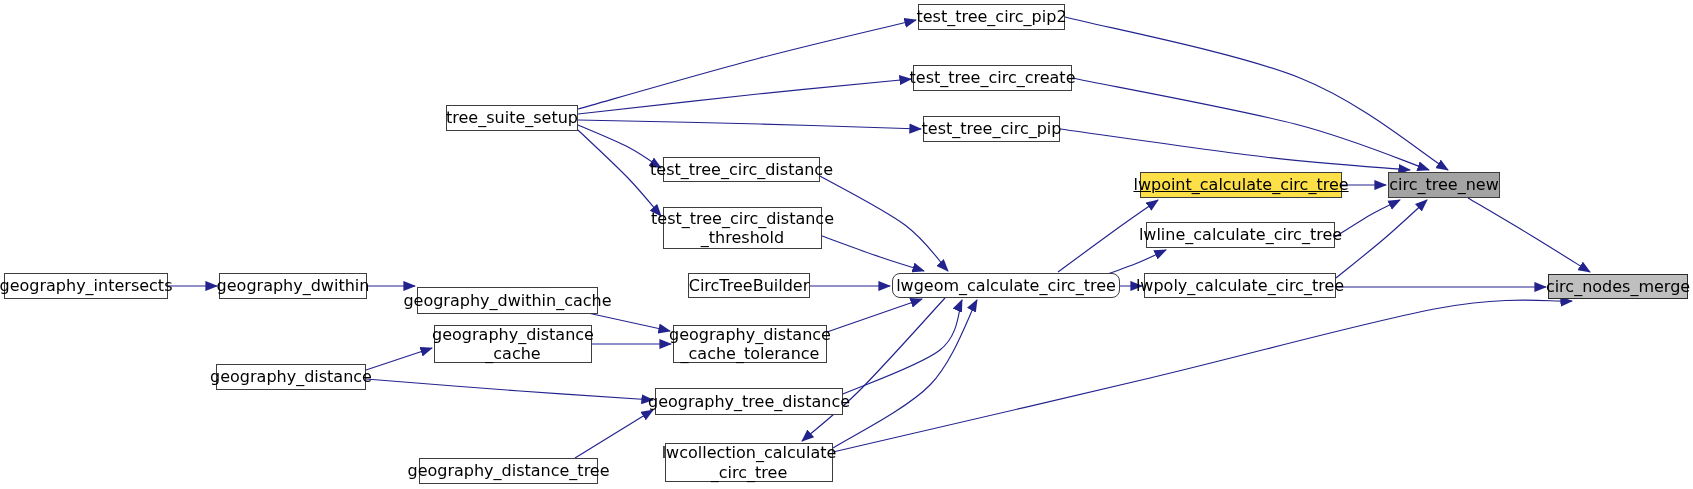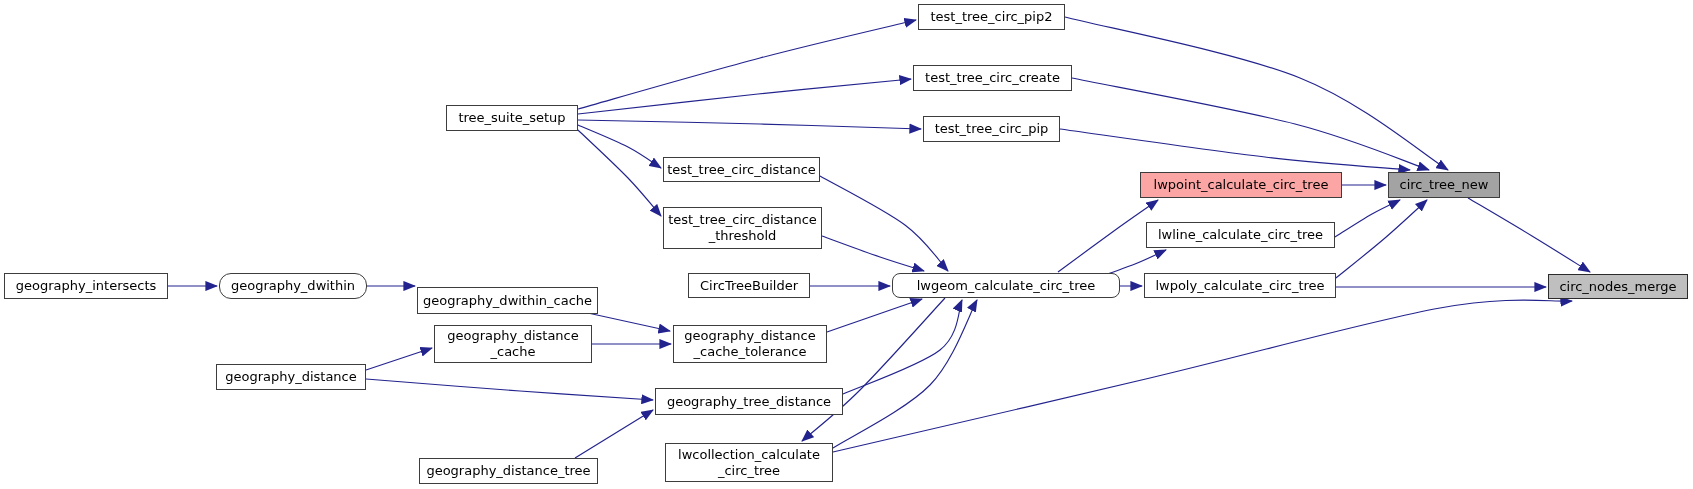--- a/index.html
+++ b/index.html
@@ -12,21 +12,21 @@
   }
   #edge-layer{position:absolute;left:0;top:0;width:1693px;height:489px;}
   #node-layer{position:absolute;left:0;top:0;width:1693px;height:489px;}
   .node{
     position:absolute;
     box-sizing:border-box;
     border:1px solid #3d3d3d;
     background:#ffffff;
     display:flex;align-items:center;justify-content:center;
     text-align:center;
-    font-size:13px;line-height:1.2;color:#000000;
+    font-size:16px;line-height:1.2;color:#000000;
     white-space:pre-line;
     cursor:pointer;
   }
   .node.highlight{background:#bfbfbf;border-color:#2b2b2b;}
   .edge{fill:none;stroke-width:1.15px;}
 </style>
 </head>
 <body>
 
 <div id="canvas">
@@ -65,39 +65,39 @@
         <path d="M1342,185 L1386,185" class="edge" stroke="#23238e" marker-end="url(#arrowhead)"></path>
         <path d="M1335,237 C1341.1666666666667,233.16666666666666 1361.1666666666667,220.16666666666666 1372,214 C1382.8333333333333,207.83333333333334 1395.3333333333333,202.33333333333334 1400,200" class="edge" stroke="#23238e" marker-end="url(#arrowhead)"></path>
         <path d="M1336,278 C1344.1666666666667,271.3333333333333 1369.8333333333333,251 1385,238 C1400.1666666666667,225 1420,206.33333333333334 1427,200" class="edge" stroke="#23238e" marker-end="url(#arrowhead)"></path>
         <path d="M1468,198 C1478.6666666666667,204.33333333333334 1511.6666666666667,223.66666666666666 1532,236 C1552.3333333333333,248.33333333333334 1580.3333333333333,266 1590,272" class="edge" stroke="#23238e" marker-end="url(#arrowhead)"></path>
         <path d="M1336,287 L1546,287" class="edge" stroke="#23238e" marker-end="url(#arrowhead)"></path>
         <path d="M833,452 C885.8333333333334,439.6666666666667 1048.8333333333333,402 1150,378 C1251.1666666666667,354 1369.6666666666667,320.8333333333333 1440,308 C1510.3333333333333,295.1666666666667 1550,302.1666666666667 1572,301" class="edge" stroke="#23238e" marker-end="url(#arrowhead)"></path>
       </g>
   </svg>
   <div id="node-layer">
       <div class="node" style="left: 4px; top: 273px; width: 164px; height: 26px; background: rgb(255, 255, 255); border-color: rgb(61, 61, 61); color: rgb(0, 0, 0);">geography_intersects</div>
-      <div class="node" style="left: 219px; top: 273px; width: 148px; height: 26px; background: rgb(255, 255, 255); border-color: rgb(61, 61, 61); color: rgb(0, 0, 0); border-radius: 12px;">geography_dwithin</div>
+      <div class="node" style="left: 219px; top: 273px; width: 148px; height: 26px; background: rgb(255, 255, 255); border-color: rgb(61, 61, 61); color: rgb(0, 0, 0);">geography_dwithin</div>
       <div class="node" style="left: 417px; top: 272px; width: 181px; height: 27px; background: rgb(255, 255, 255); border-color: rgb(61, 61, 61); color: rgb(0, 0, 0); margin-top: 15px;">geography_dwithin_cache</div>
       <div class="node" style="left: 434px; top: 325px; width: 158px; height: 38px; background: rgb(255, 255, 255); border-color: rgb(61, 61, 61); color: rgb(0, 0, 0);">geography_distance
 _cache</div>
       <div class="node" style="left: 216px; top: 364px; width: 150px; height: 26px; background: rgb(255, 255, 255); border-color: rgb(61, 61, 61); color: rgb(0, 0, 0);">geography_distance</div>
       <div class="node" style="left: 419px; top: 458px; width: 179px; height: 26px; background: rgb(255, 255, 255); border-color: rgb(61, 61, 61); color: rgb(0, 0, 0);">geography_distance_tree</div>
       <div class="node" style="left: 446px; top: 105px; width: 132px; height: 26px; background: rgb(255, 255, 255); border-color: rgb(61, 61, 61); color: rgb(0, 0, 0);">tree_suite_setup</div>
       <div class="node" style="left: 918px; top: 4px; width: 147px; height: 26px; background: rgb(255, 255, 255); border-color: rgb(61, 61, 61); color: rgb(0, 0, 0);">test_tree_circ_pip2</div>
       <div class="node" style="left: 913px; top: 65px; width: 159px; height: 26px; background: rgb(255, 255, 255); border-color: rgb(61, 61, 61); color: rgb(0, 0, 0);">test_tree_circ_create</div>
       <div class="node" style="left: 923px; top: 116px; width: 137px; height: 26px; background: rgb(255, 255, 255); border-color: rgb(61, 61, 61); color: rgb(0, 0, 0);">test_tree_circ_pip</div>
       <div class="node" style="left: 663px; top: 157px; width: 157px; height: 25px; background: rgb(255, 255, 255); border-color: rgb(61, 61, 61); color: rgb(0, 0, 0);">test_tree_circ_distance</div>
       <div class="node" style="left: 663px; top: 207px; width: 159px; height: 42px; background: rgb(255, 255, 255); border-color: rgb(61, 61, 61); color: rgb(0, 0, 0);">test_tree_circ_distance
 _threshold</div>
       <div class="node" style="left: 688px; top: 273px; width: 122px; height: 25px; background: rgb(255, 255, 255); border-color: rgb(61, 61, 61); color: rgb(0, 0, 0);">CircTreeBuilder</div>
       <div class="node" style="left: 673px; top: 325px; width: 154px; height: 38px; background: rgb(255, 255, 255); border-color: rgb(61, 61, 61); color: rgb(0, 0, 0);">geography_distance
 _cache_tolerance</div>
       <div class="node" style="left: 655px; top: 388px; width: 188px; height: 27px; background: rgb(255, 255, 255); border-color: rgb(61, 61, 61); color: rgb(0, 0, 0);">geography_tree_distance</div>
       <div class="node" style="left: 665px; top: 443px; width: 168px; height: 39px; background: rgb(255, 255, 255); border-color: rgb(61, 61, 61); color: rgb(0, 0, 0);">lwcollection_calculate
 _circ_tree</div>
       <div class="node" style="left: 892px; top: 273px; width: 228px; height: 25px; background: rgb(255, 255, 255); border-color: rgb(61, 61, 61); color: rgb(0, 0, 0); border-radius: 8px;">lwgeom_calculate_circ_tree</div>
-      <div class="node" style="left: 1140px; top: 172px; width: 202px; height: 26px; background: #fca5a5; border-color: rgb(61, 61, 61); color: rgb(0, 0, 0);">lwpoint_calculate_circ_tree</div>
+      <div class="node" style="left: 1140px; top: 172px; width: 202px; height: 26px; background: #fde047; border-color: rgb(61, 61, 61); color: rgb(0, 0, 0); text-decoration: underline;">lwpoint_calculate_circ_tree</div>
       <div class="node" style="left: 1146px; top: 222px; width: 189px; height: 26px; background: rgb(255, 255, 255); border-color: rgb(61, 61, 61); color: rgb(0, 0, 0);">lwline_calculate_circ_tree</div>
       <div class="node" style="left: 1144px; top: 273px; width: 192px; height: 25px; background: rgb(255, 255, 255); border-color: rgb(61, 61, 61); color: rgb(0, 0, 0);">lwpoly_calculate_circ_tree</div>
       <div class="node" style="left: 1388px; top: 172px; width: 112px; height: 26px; background: #a3a3a3; border-color: rgb(61, 61, 61); color: rgb(0, 0, 0);">circ_tree_new</div>
       <div class="node highlight" style="left: 1548px; top: 274px; width: 140px; height: 25px; background: rgb(191, 191, 191); color: rgb(0, 0, 0);">circ_nodes_merge</div>
     </div>
 </div>
 
 </body></html>

